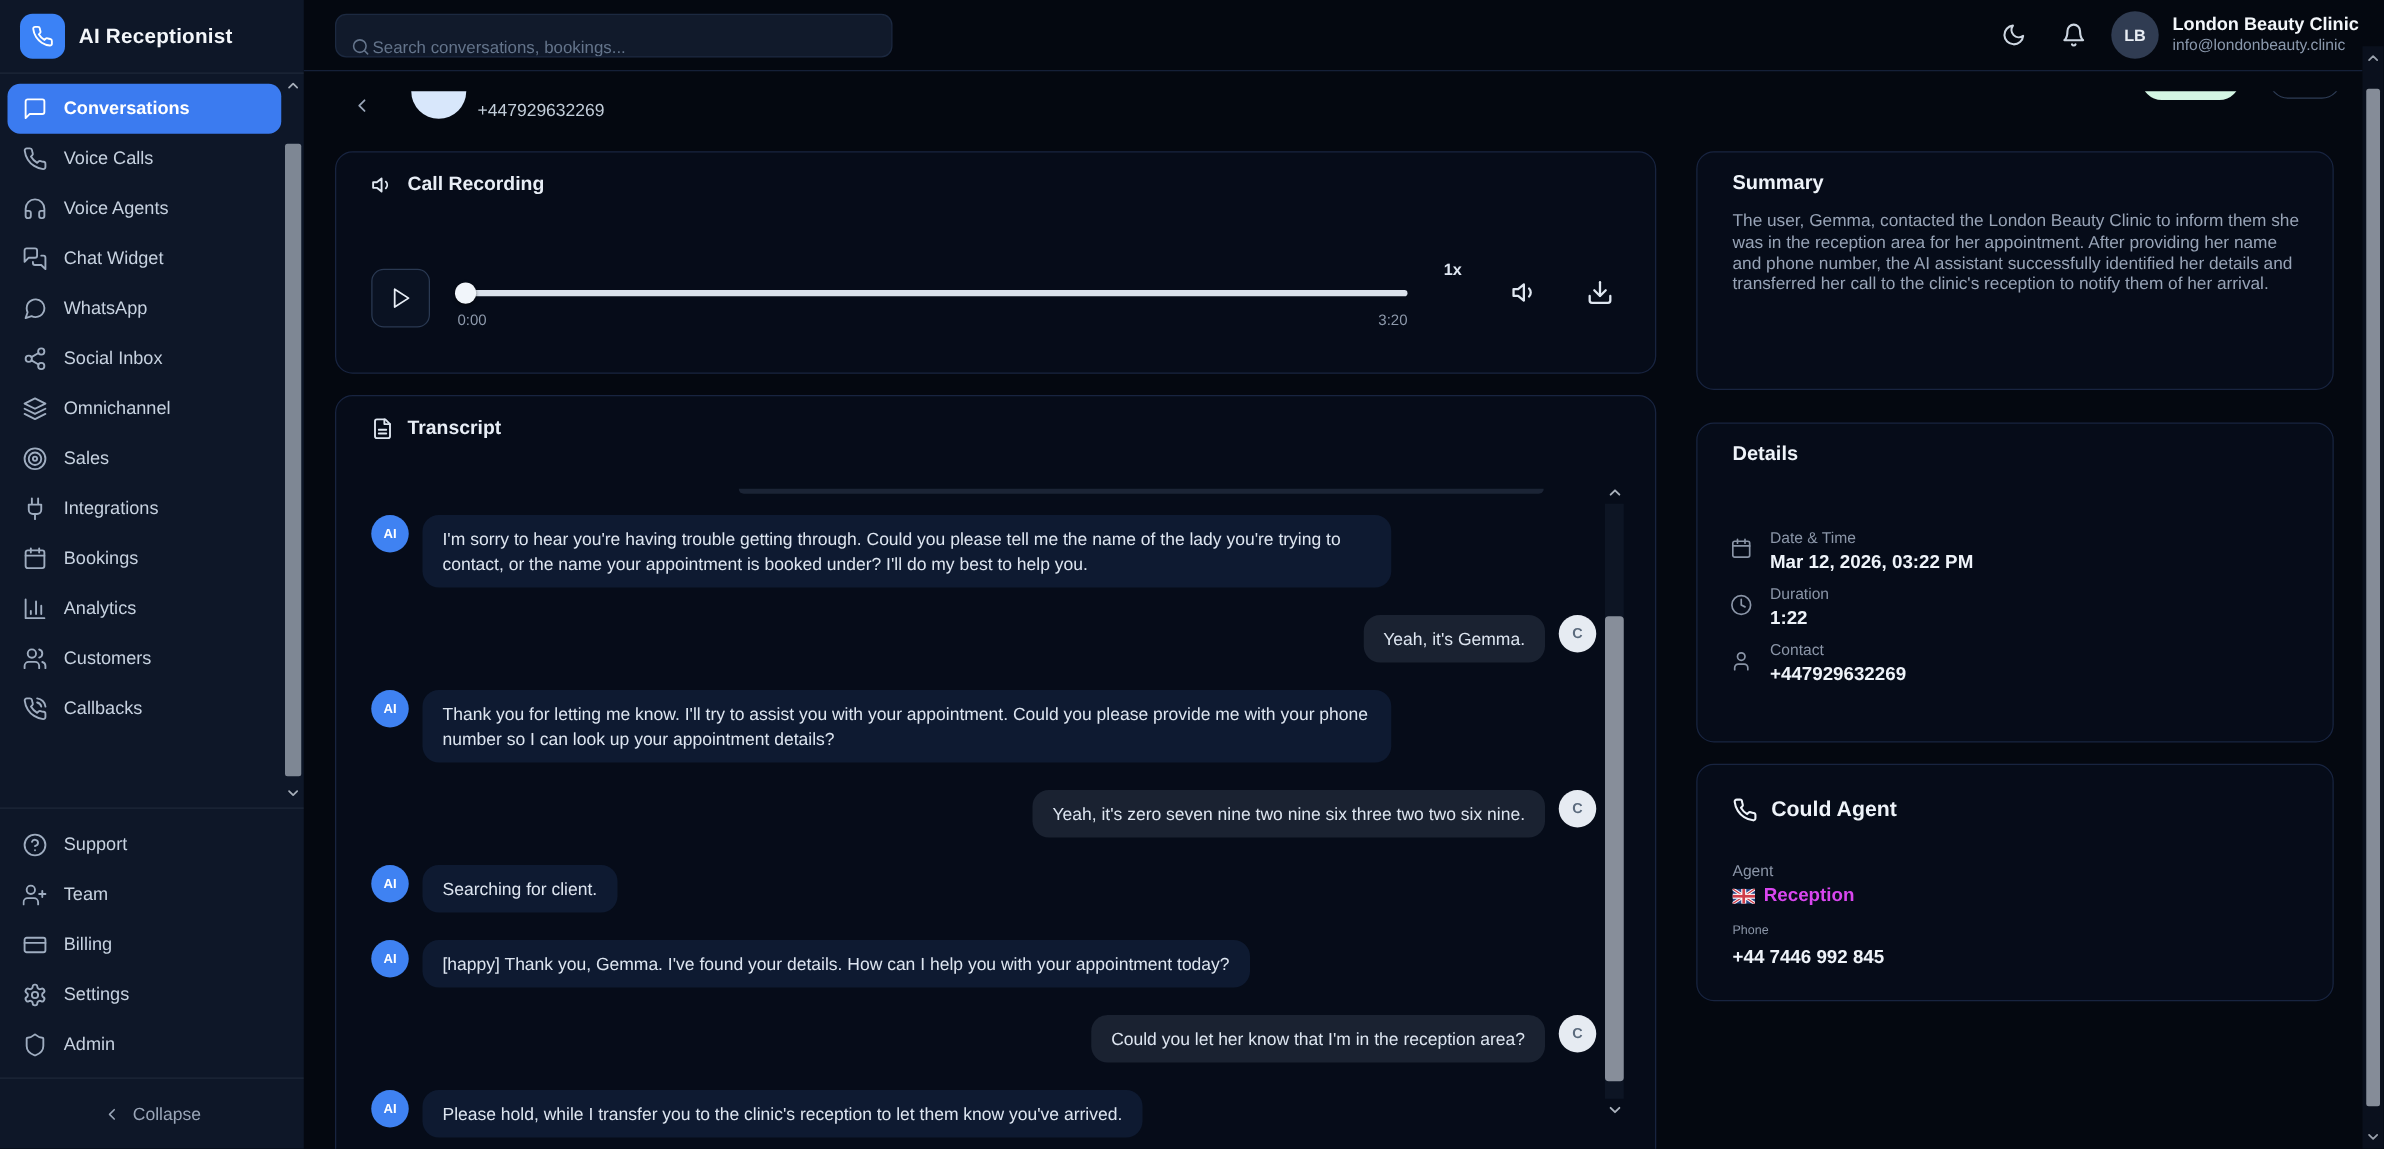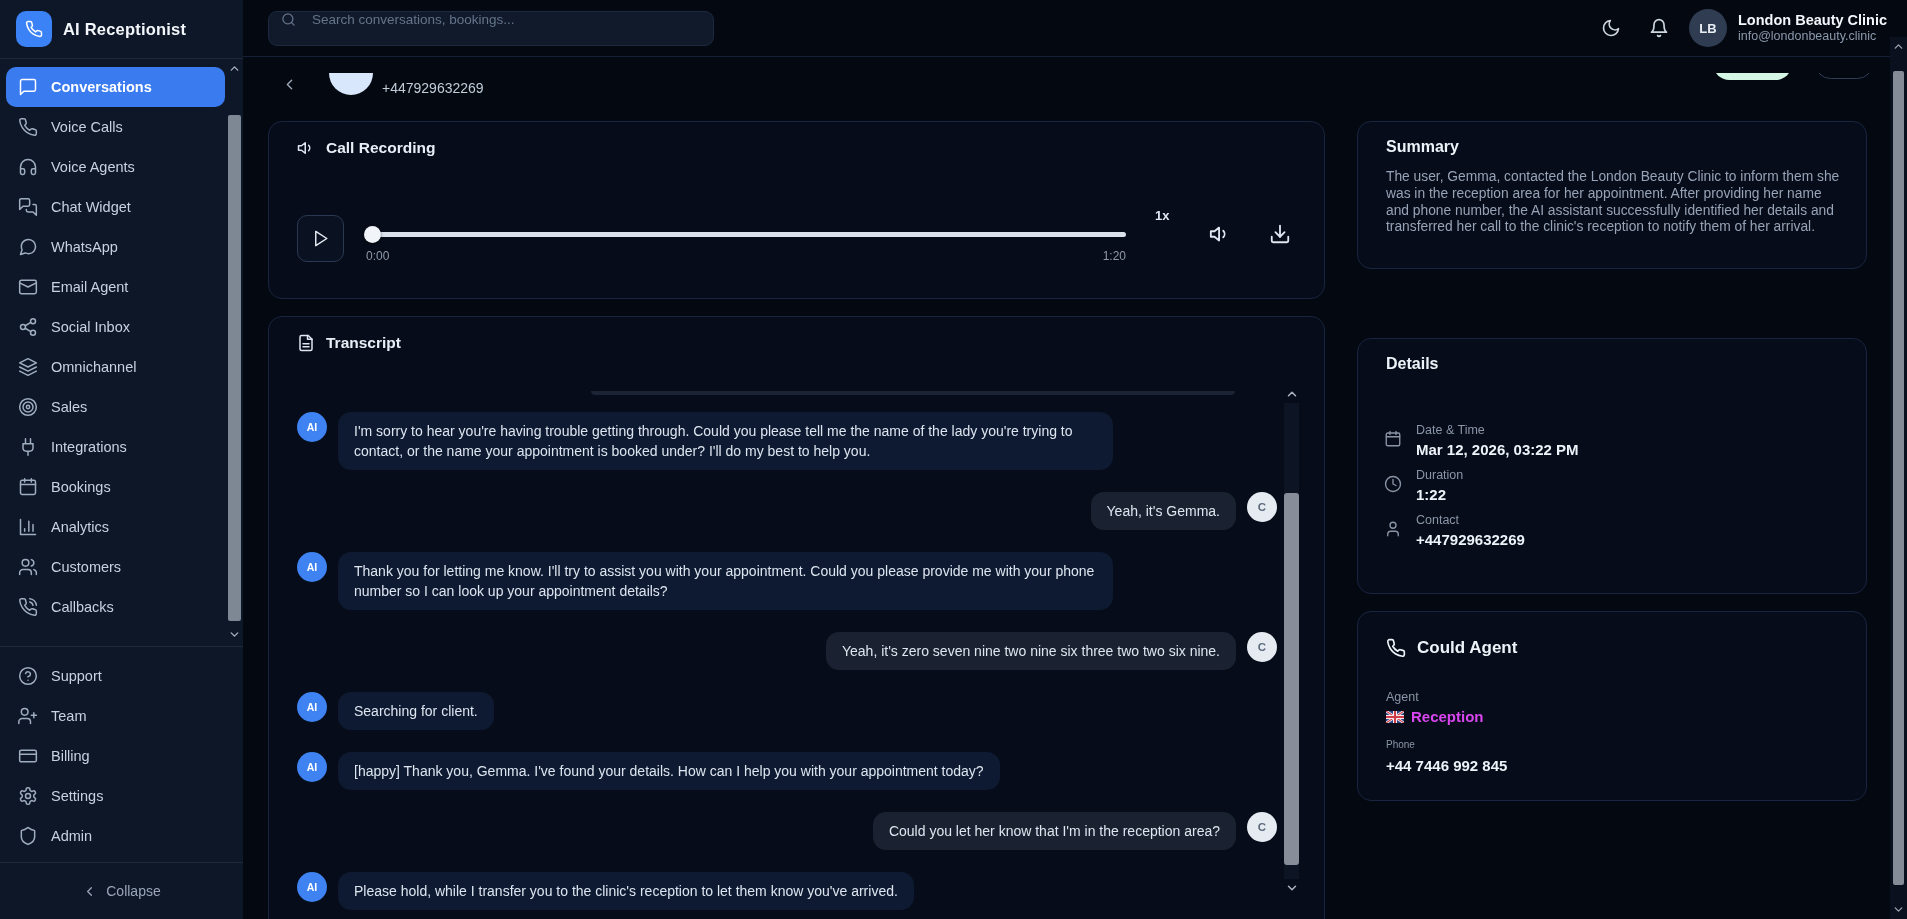--- a/index.html
+++ b/index.html
@@ -31,21 +31,21 @@
     padding:9px 18px 0 6px; }
   .collapse-row { flex:none; height:57px; border-top:1px solid rgba(148,163,184,.12);
     display:flex; align-items:center; justify-content:center; gap:9px; color:#9aa6b8;
     font-size:14px; cursor:pointer; }
 
   
   .topbar { position:absolute; left:243px; top:0; width:1647px; height:57px;
     border-bottom:1px solid #152038; }
   .search-box { position:absolute; left:25px; top:11px; width:446px; height:35px;
     background:#111a2b; border:1px solid #1c2940; border-radius:9px; display:flex;
-    align-items:flex-start; gap:16px; padding:0 12px; color:#64748b; }
+    align-items:flex-end; gap:2px; padding:0 12px; color:#64748b; }
   .search-input { flex:1; background:transparent; border:none; outline:none;
     color:#c7d2e0; font-size:13.5px; font-family:inherit; }
   .search-input::placeholder { color:#64748b; }
   .tb-ic { position:absolute; top:18px; color:#cdd6e1; cursor:pointer; }
   .tb-moon { left:1358px; } .tb-bell { left:1406px; }
   .account { position:absolute; left:1446px; top:9px; display:flex; align-items:center;
     gap:11px; cursor:pointer; }
   .avatar-lb { width:38px; height:38px; border-radius:50%; background:#303c52; color:#e8edf4;
     font-size:13px; font-weight:bold; display:flex; align-items:center; justify-content:center; }
   .acct-name { font-size:14.5px; font-weight:bold; color:#f3f6fa; line-height:1.25; }
@@ -59,21 +59,21 @@
   .contact-avatar svg { margin:6px auto 0; }
   .contact-phone { position:absolute; left:139px; top:7px; font-size:14px; color:#c2cdd9; }
   .pill-green { position:absolute; left:1470px; top:-26px; width:79px; height:33px;
     border-radius:17px; background:var(--green,#d4f6e4); cursor:pointer; }
   .pill-outline { position:absolute; left:1572px; top:-25px; width:58px; height:31px;
     border-radius:16px; border:1px solid #2e3c55; cursor:pointer; }
 
   .card { position:absolute; background:#060c19; border:1px solid #182440; border-radius:14px; }
   #card-recording { left:25px; top:48px;  width:1057px; height:178px; }
   #card-transcript{ left:25px; top:243px; width:1057px; height:660px; }
-  #card-summary  { left:1114px; top:48px;  width:510px; height:148px; }
+  #card-summary  { left:1114px; top:48px;  width:510px; height:191px; }
   #card-details  { left:1114px; top:265px; width:510px; height:256px; }
   #card-agent    { left:1114px; top:538px; width:510px; height:190px; }
 
   .card-head { position:absolute; left:28px; top:17px; display:flex; align-items:center;
     gap:11px; color:#e8eef6; font-size:15.5px; font-weight:bold; }
   .card-head .hd-ic { color:#dfe7f1; }
 
   
   .play-btn { position:absolute; left:28px; top:93px; width:47px; height:47px;
     border:1px solid #2a3952; border-radius:10px; background:#0a1222; display:flex;
@@ -199,29 +199,20 @@
           <span class="nav-ic">
             <svg viewBox="0 0 24 24" fill="none" stroke="currentColor" stroke-width="1.8" stroke-linecap="round" stroke-linejoin="round">
               <path d="M21 11.5a8.38 8.38 0 0 1-.9 3.8 8.5 8.5 0 0 1-7.6 4.7 8.38 8.38 0 0 1-3.8-.9L3 21l1.9-5.7a8.38 8.38 0 0 1-.9-3.8 8.5 8.5 0 0 1 4.7-7.6 8.38 8.38 0 0 1 3.8-.9h.5a8.48 8.48 0 0 1 8 8z"></path>
             </svg>
           </span>
           <span>WhatsApp</span>
         </div>
         <div class="nav-item">
           <span class="nav-ic">
             <svg viewBox="0 0 24 24" fill="none" stroke="currentColor" stroke-width="1.8" stroke-linecap="round" stroke-linejoin="round">
-              <rect x="2" y="4" width="20" height="16" rx="2"></rect>
-              <path d="m22 7-10 5L2 7"></path>
-            </svg>
-          </span>
-          <span>Email Agent</span>
-        </div>
-        <div class="nav-item">
-          <span class="nav-ic">
-            <svg viewBox="0 0 24 24" fill="none" stroke="currentColor" stroke-width="1.8" stroke-linecap="round" stroke-linejoin="round">
               <circle cx="18" cy="5" r="3"></circle>
               <circle cx="6" cy="12" r="3"></circle>
               <circle cx="18" cy="19" r="3"></circle>
               <path d="m8.59 13.51 6.83 3.98M15.41 6.51l-6.82 3.98"></path>
             </svg>
           </span>
           <span>Social Inbox</span>
         </div>
         <div class="nav-item">
           <span class="nav-ic">
@@ -407,21 +398,21 @@
         <span>
             <svg width="19" height="19" viewBox="0 0 24 24" fill="none" stroke="currentColor" stroke-width="1.8" stroke-linecap="round" stroke-linejoin="round">
               <polygon points="6 3 20 12 6 21 6 3"></polygon>
             </svg>
           </span>
       </div>
       <div class="slider">
         <div class="slider-thumb"></div>
       </div>
       <div class="time-cur">0:00</div>
-      <div class="time-total">1:20</div>
+      <div class="time-total">3:20</div>
       <div class="speed">1x</div>
       <span class="vol-ctl">
           <svg width="22" height="22" viewBox="0 0 24 24" fill="none" stroke="currentColor" stroke-width="2" stroke-linecap="round" stroke-linejoin="round">
             <polygon points="11 5 6 9 2 9 2 15 6 15 11 19 11 5"></polygon>
             <path d="M15.54 8.46a5 5 0 0 1 0 7.07"></path>
           </svg>
         </span>
       <span class="dl-ctl">
           <svg width="22" height="22" viewBox="0 0 24 24" fill="none" stroke="currentColor" stroke-width="2" stroke-linecap="round" stroke-linejoin="round">
             <path d="M21 15v4a2 2 0 0 1-2 2H5a2 2 0 0 1-2-2v-4"></path>

